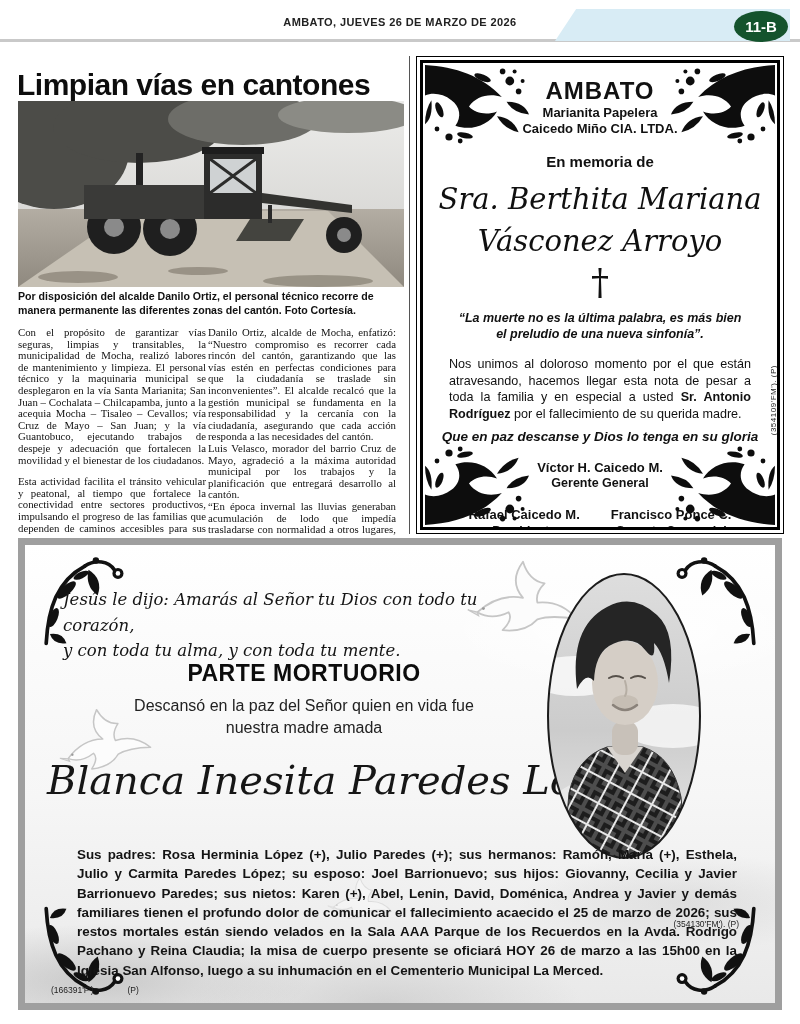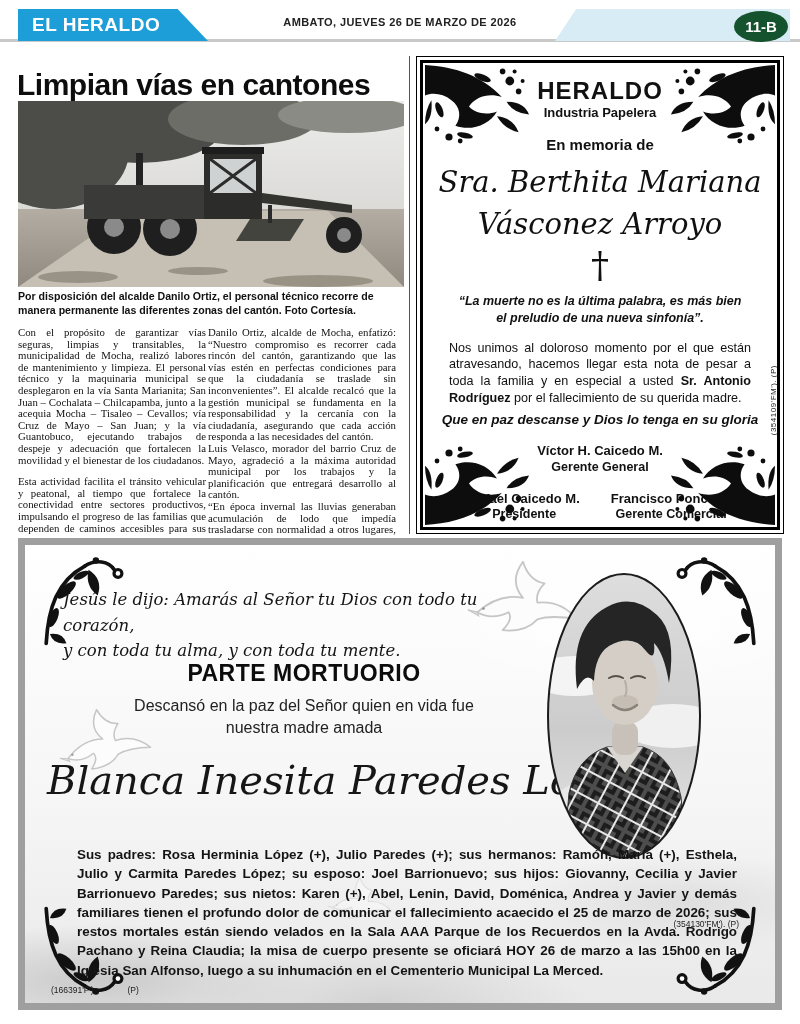--- a/index.html
+++ b/index.html
@@ -188,23 +188,20 @@
       <path d="M12,46 Q30,30 50,34 Q38,20 50,4 Q55,20 68,22 Q60,30 62,38 Q82,36 95,52 Q74,48 62,52 Q52,63 33,61 Q42,52 38,46 Q24,53 12,46 Z" fill="#fcfcfc" stroke="#c6c6c6" stroke-width="1.5" stroke-linejoin="round"></path>
       <circle cx="17" cy="43" r="1.2" fill="#9a9a9a"></circle>
       <path d="M12,46 L4,44 L13,49 Z" fill="#e2e2e2" stroke="#c6c6c6" stroke-width="1"></path>
     </symbol>
   </defs>
 </svg>
 
 <div class="page">
 
   <div class="header-rule"></div>
-  <div class="brand-band">
-    <span>EL HERALDO</span>
-  </div>
   <div class="issue-date">AMBATO, JUEVES 26 DE MARZO DE 2026</div>
   <div class="right-band"></div>
   <div class="page-badge">11-B</div>
 
   <h1 class="headline">Limpian vías en cantones</h1>
 
   <figure class="article-photo">
     <svg viewBox="0 0 386 186" preserveAspectRatio="none">
       <defs>
         <linearGradient id="sky" x1="0" y1="0" x2="0" y2="1">
@@ -274,22 +271,23 @@
       <svg class="damask tr">
           <use href="#damask-sym"></use>
         </svg>
       <svg class="damask bl">
           <use href="#damask-sym"></use>
         </svg>
       <svg class="damask br">
           <use href="#damask-sym"></use>
         </svg>
 
-      <div class="company-name">HERALDO</div>
-      <div class="company-sub">Industria Papelera</div>
+      <div class="company-name">AMBATO</div>
+      <div class="company-sub">Marianita Papelera</div>
+      <div class="company-sub">Caicedo Miño CIA. LTDA.</div>
 
       <div class="in-memory">En memoria de</div>
 
       <div class="script-name">
         <span>Sra. Berthita Mariana</span><br>
         <span>Vásconez Arroyo</span>
       </div>
 
       <div class="cross-glyph">†</div>
 

